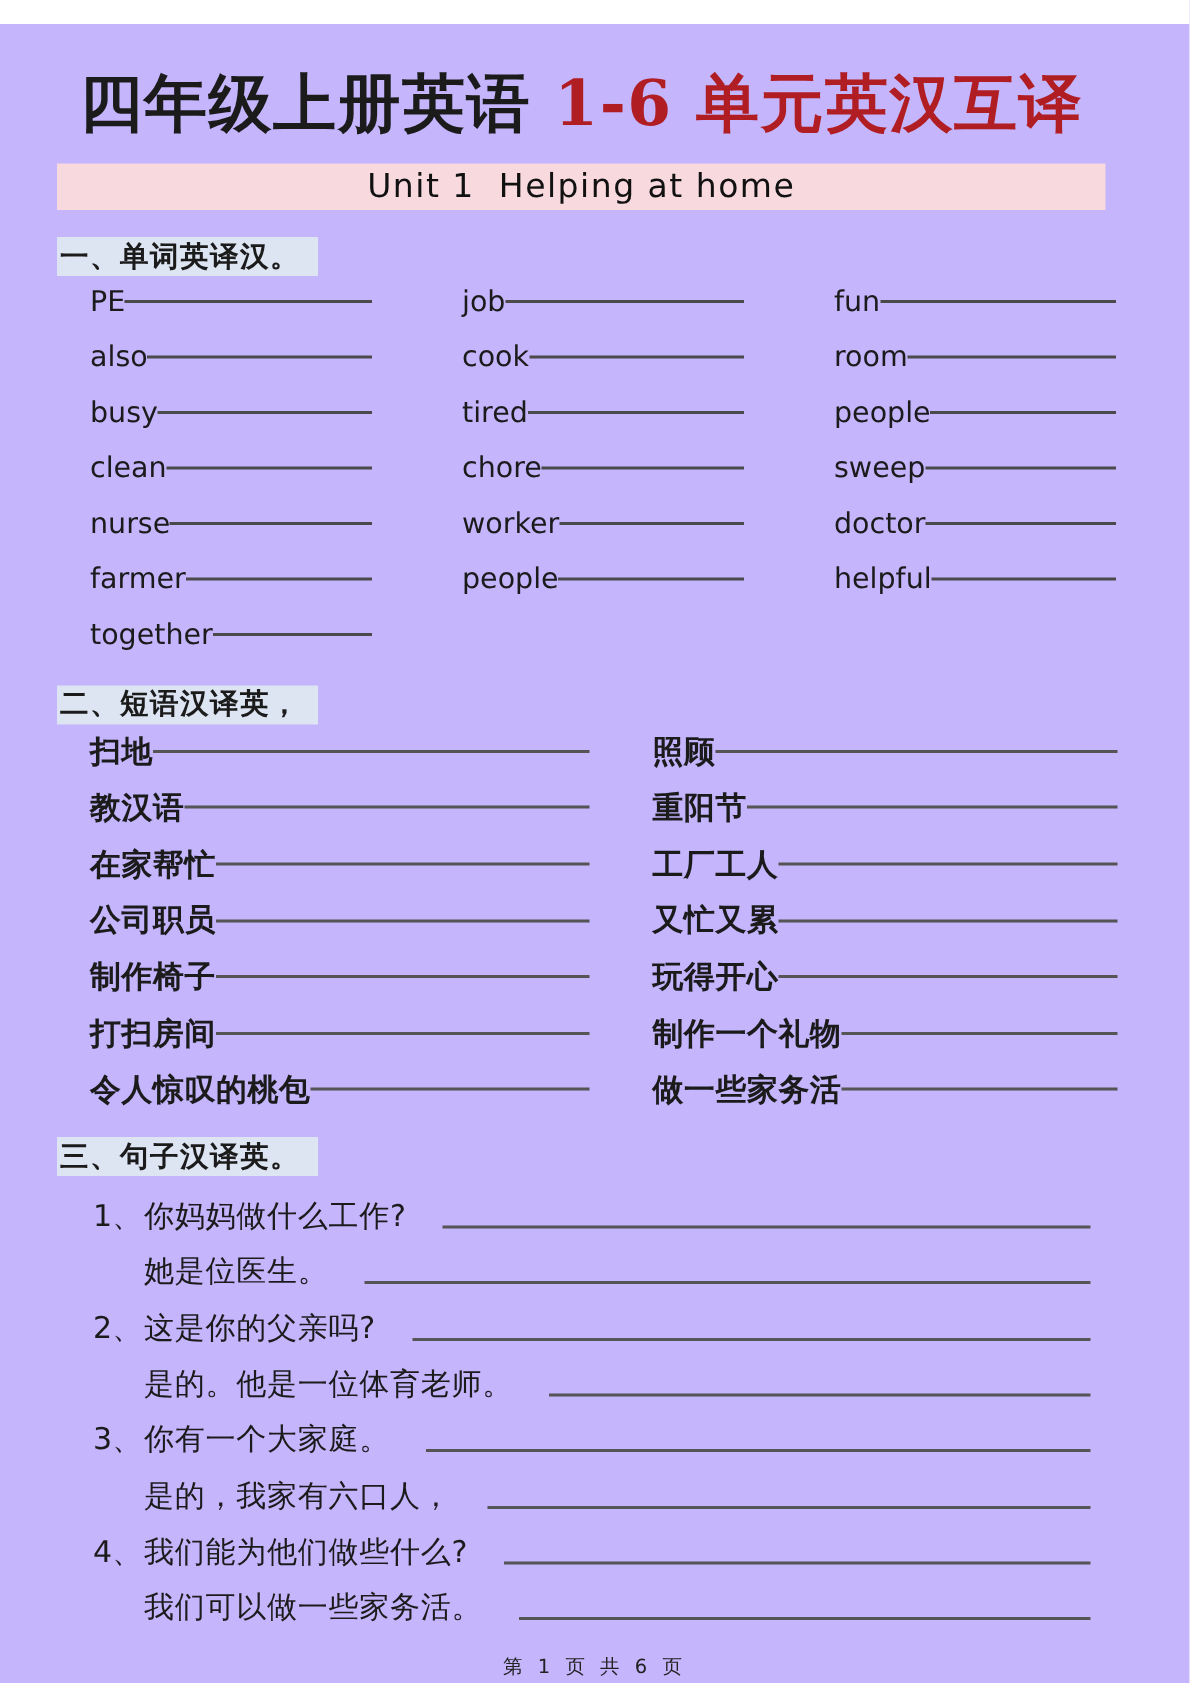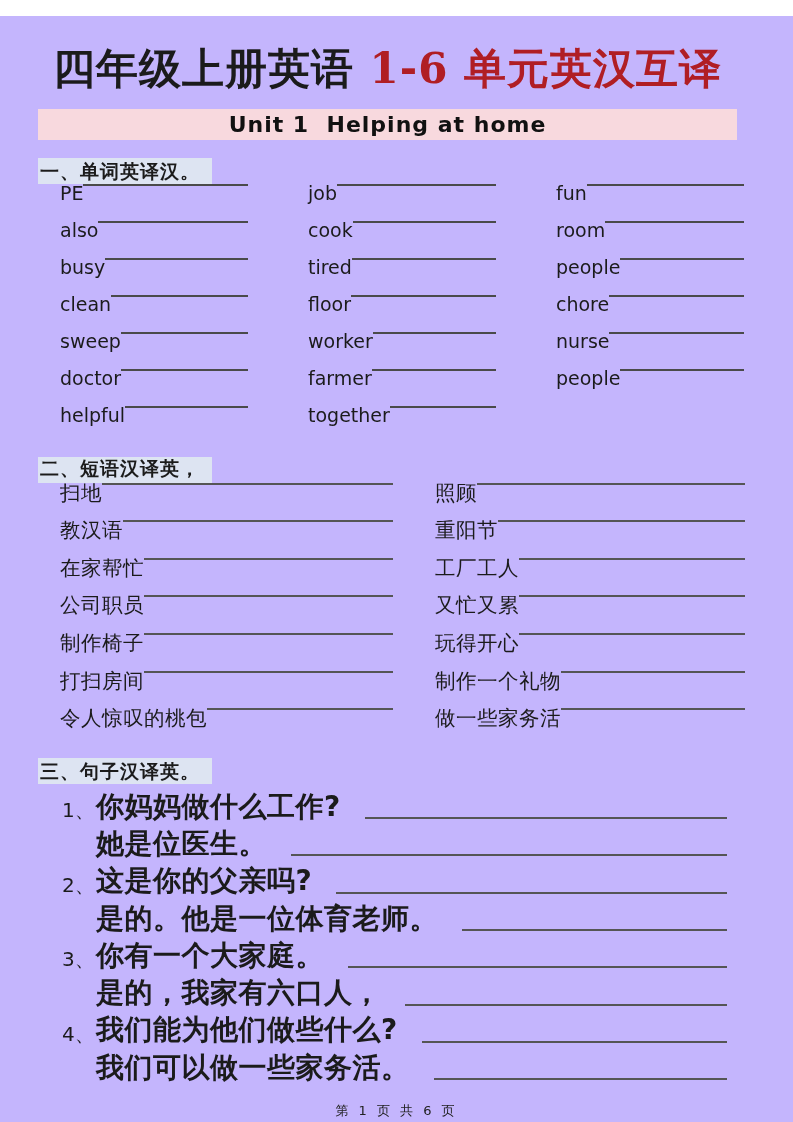--- a/index.html
+++ b/index.html
@@ -25,65 +25,64 @@
   .title .red { color:#b01e24; }
   .banner {
     margin-top:12px;
     height:31px;
     background:#f8d9de;
     display:flex; align-items:center; justify-content:center;
     font-size:22px;
     letter-spacing:1px;
     white-space:pre;
     color:#111;
-    font-weight:bold;
   }
   .sec-heading-wrap { margin-top:18px; line-height:26px; height:26px; }
   .sec-heading-wrap.s2 { margin-top:14px;font-family:Liberation Mono, monospace; }
   .sec-heading-wrap.s3 { margin-top:12px; }
   .sec-heading {
     display:inline-block;
     background:#dde4f2;
     font-size:19px;
     font-weight:600;
     line-height:26px;
     padding:0 12px 0 2px;
     letter-spacing:1px;
   }
   
   .word-grid {
     margin-left:22px;
     display:grid;
     grid-template-columns:188px 188px 188px;
     column-gap:60px;
   }
-  .word-item { height:37px; display:flex; align-items:flex-start; }
+  .word-item { height:37px; display:flex; align-items:center; }
   .word-item .wlabel { font-size:19px; line-height:1.05; }
   .blank {
     flex:1 1 auto;
     border-bottom:2px solid #4a4a4a;
     margin-bottom:2px;
     min-width:20px;
   }
   
   .phrase-grid {
     margin-left:22px;
     display:grid;
     grid-template-columns:333px 310px;
     column-gap:42px;
   }
-  .phrase-item { height:37.6px; display:flex; align-items:flex-start; }
+  .phrase-item { height:37.6px; display:flex; align-items:center;font-weight:bold; }
   .phrase-item .plabel { font-size:20.5px; line-height:1.05; letter-spacing:0.5px; }
   .phrase-item .blank { margin-bottom:1px; border-bottom-color:#555; }
   
   .sentences { margin-left:24px; margin-right:10px; }
   .sentence-row { height:37.3px; display:flex; align-items:flex-end; }
   .sentence-row .num { width:34px; flex:0 0 34px; font-size:20px; line-height:1.05; }
   .sentence-row.answer { padding-left:34px;text-align:right; }
-  .sentence-row .stext { font-size:28px; line-height:1.05; letter-spacing:0.5px; white-space:nowrap;font-weight:bold; }
+  .sentence-row .stext { font-size:20px; line-height:1.05; letter-spacing:0.5px; white-space:nowrap; }
   .sentence-row .blank { margin-left:24px; margin-bottom:2px; border-bottom-color:#555; }
   .footer {
     position:absolute;
     left:0; right:0; bottom:18px;
     text-align:center;
     font-size:13px;
     letter-spacing:3px;
     color:#222;
   }
 </style>
@@ -135,37 +134,33 @@
       </div>
     <div class="word-item">
         <span class="wlabel">people</span>
         <span class="blank"></span>
       </div>
     <div class="word-item">
         <span class="wlabel">clean</span>
         <span class="blank"></span>
       </div>
     <div class="word-item">
-        <span class="wlabel">floor</span>
-        <span class="blank"></span>
-      </div>
-    <div class="word-item">
         <span class="wlabel">chore</span>
         <span class="blank"></span>
       </div>
     <div class="word-item">
         <span class="wlabel">sweep</span>
         <span class="blank"></span>
       </div>
     <div class="word-item">
+        <span class="wlabel">nurse</span>
+        <span class="blank"></span>
+      </div>
+    <div class="word-item">
         <span class="wlabel">worker</span>
-        <span class="blank"></span>
-      </div>
-    <div class="word-item">
-        <span class="wlabel">nurse</span>
         <span class="blank"></span>
       </div>
     <div class="word-item">
         <span class="wlabel">doctor</span>
         <span class="blank"></span>
       </div>
     <div class="word-item">
         <span class="wlabel">farmer</span>
         <span class="blank"></span>
       </div>

